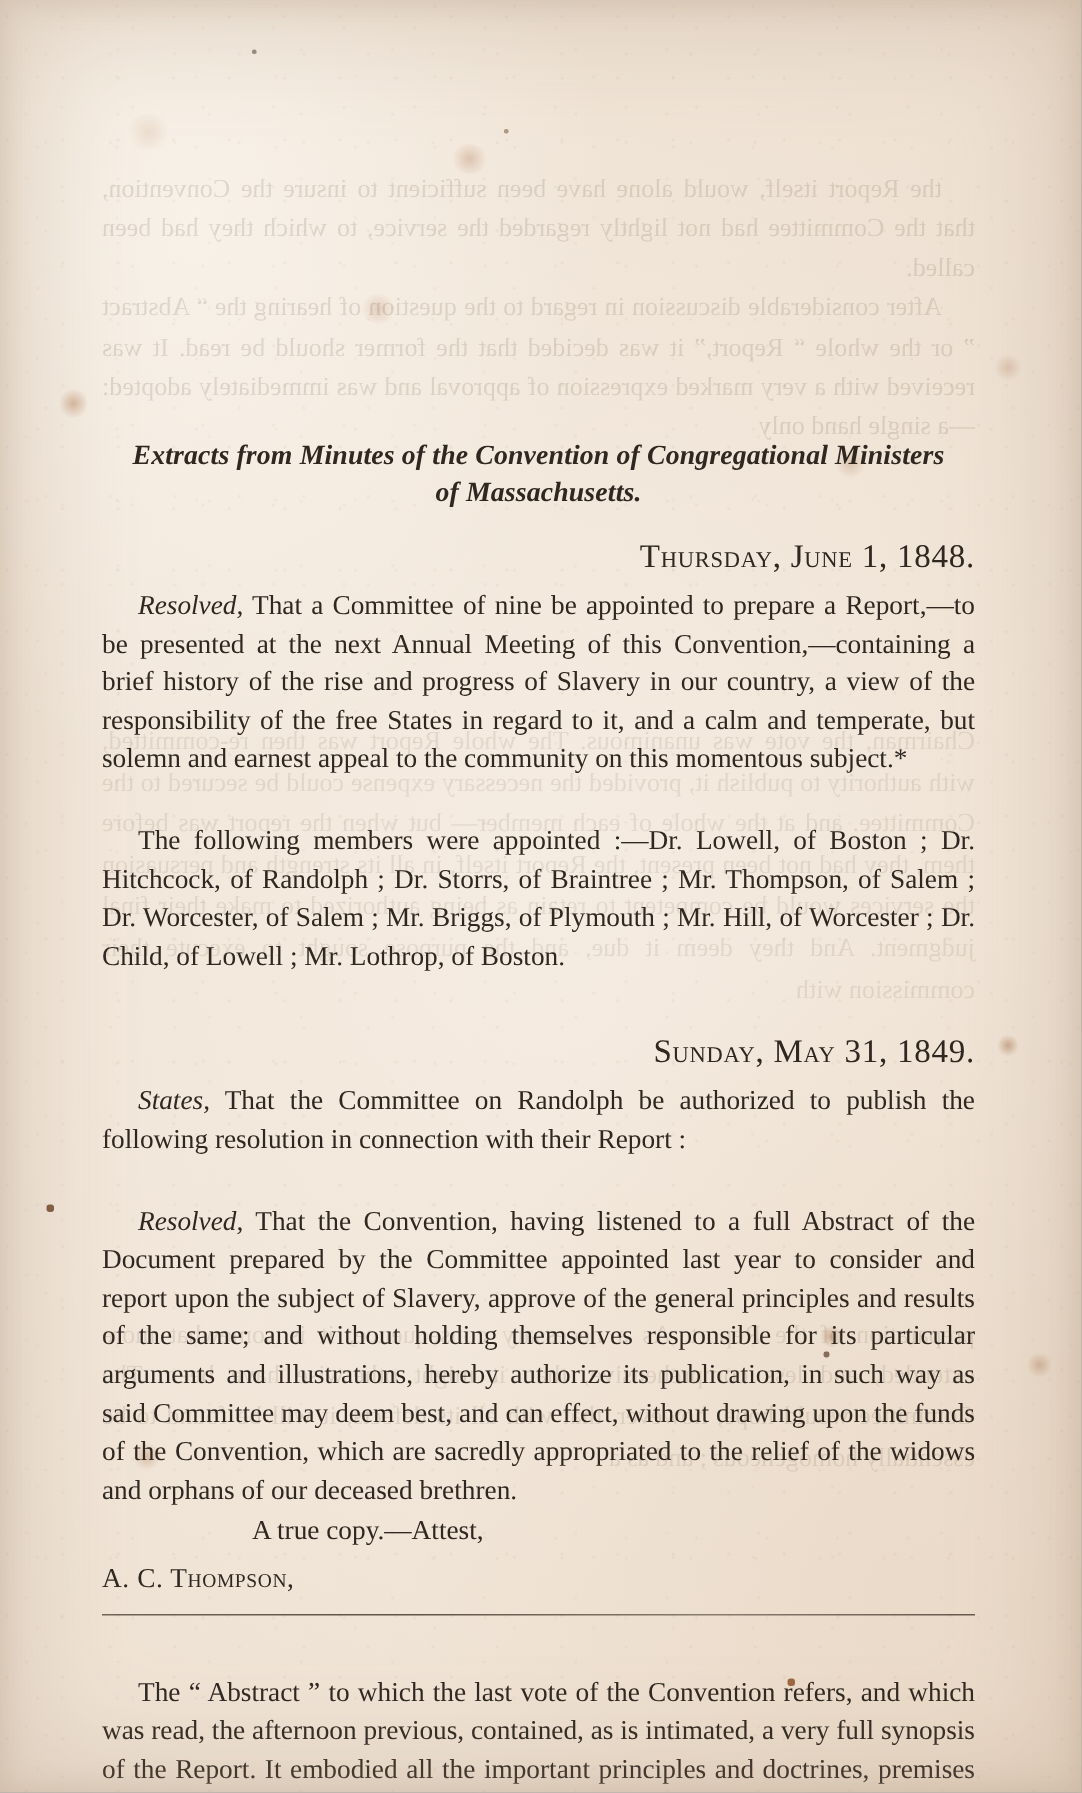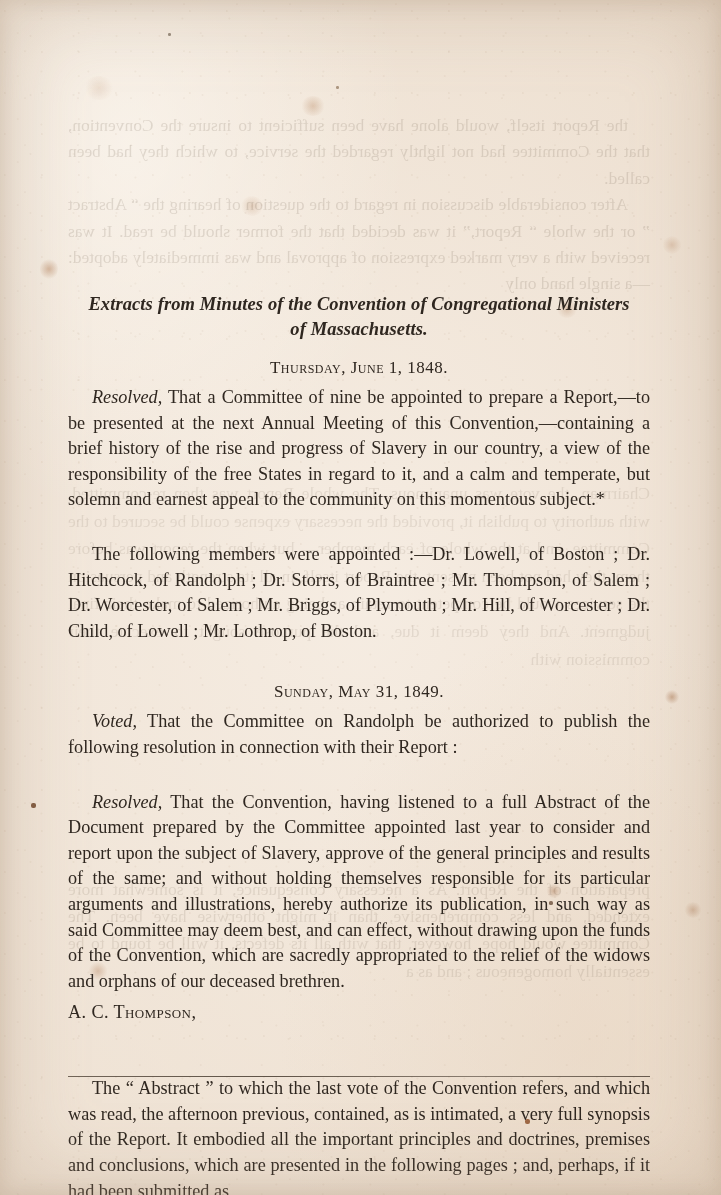--- a/index.html
+++ b/index.html
@@ -98,22 +98,22 @@
     padding-top: 280px;
     font-style: italic;
     font-size: 18.5px;
     line-height: 25px;
     text-align: center;
     letter-spacing: 0.1px;
   }
 
   .datestamp {
     margin: 16px 0 0 0;
-    text-align: center;
-    font-size: 17px;
+    text-align: right;
+    font-size: 22px;
     font-variant: small-caps;
     letter-spacing: 0.5px;
   }
 
   p.body {
     margin: 7px 0 0 0;
     font-size: 18.2px;
     line-height: 25.6px;
     text-align: justify;
     text-indent: 24px;
@@ -227,26 +227,27 @@
     <p class="body"><span class="runin">Resolved,</span><span> That a Committee of nine be appointed to prepare a Report,—to be presented at the next Annual Meeting of this Convention,—containing a brief history of the rise and progress of Slavery in our country, a view of the responsibility of the free States in regard to it, and a calm and temperate, but solemn and earnest appeal to the community on this momentous subject.*</span></p>
 
     <div class="blockgap"></div>
 
     <p class="body">The following members were appointed :—Dr. Lowell, of Boston ; Dr. Hitchcock, of Randolph ; Dr. Storrs, of Braintree ; Mr. Thompson, of Salem ; Dr. Worcester, of Salem ; Mr. Briggs, of Plymouth ; Mr. Hill, of Worcester ; Dr. Child, of Lowell ; Mr. Lothrop, of Boston.</p>
 
     <div class="blockgap"></div>
 
     <div class="datestamp">Sunday, May 31, 1849.</div>
 
-    <p class="body"><span class="runin">Voted,</span><span> That the Committee on Randolph be authorized to publish the following resolution in connection with their Report :</span></p>
+    <p class="body"><span class="runin">States,</span><span> That the Committee on Randolph be authorized to publish the following resolution in connection with their Report :</span></p>
 
     <div class="blockgap"></div>
 
     <p class="body"><span class="runin">Resolved,</span><span> That the Convention, having listened to a full Abstract of the Document prepared by the Committee appointed last year to consider and report upon the subject of Slavery, approve of the general principles and results of the same; and without holding themselves responsible for its particular arguments and illustrations, hereby authorize its publication, in such way as said Committee may deem best, and can effect, without drawing upon the funds of the Convention, which are sacredly appropriated to the relief of the widows and orphans of our deceased brethren.</span></p>
 
+    <p class="attest">A true copy.—Attest,</p>
 
     <div class="sigblock">
       <span class="name">A. C. Thompson,</span>
     </div>
 
     <div class="blockgap"></div>
     <div class="blockgap"></div>
 
     <p class="body">The “ Abstract ” to which the last vote of the Convention refers, and which was read, the afternoon previous, contained, as is intimated, a very full synopsis of the Report.  It embodied all the important principles and doctrines, premises and conclusions, which are presented in the following pages ; and, perhaps, if it had been submitted as</p>
   </div>

